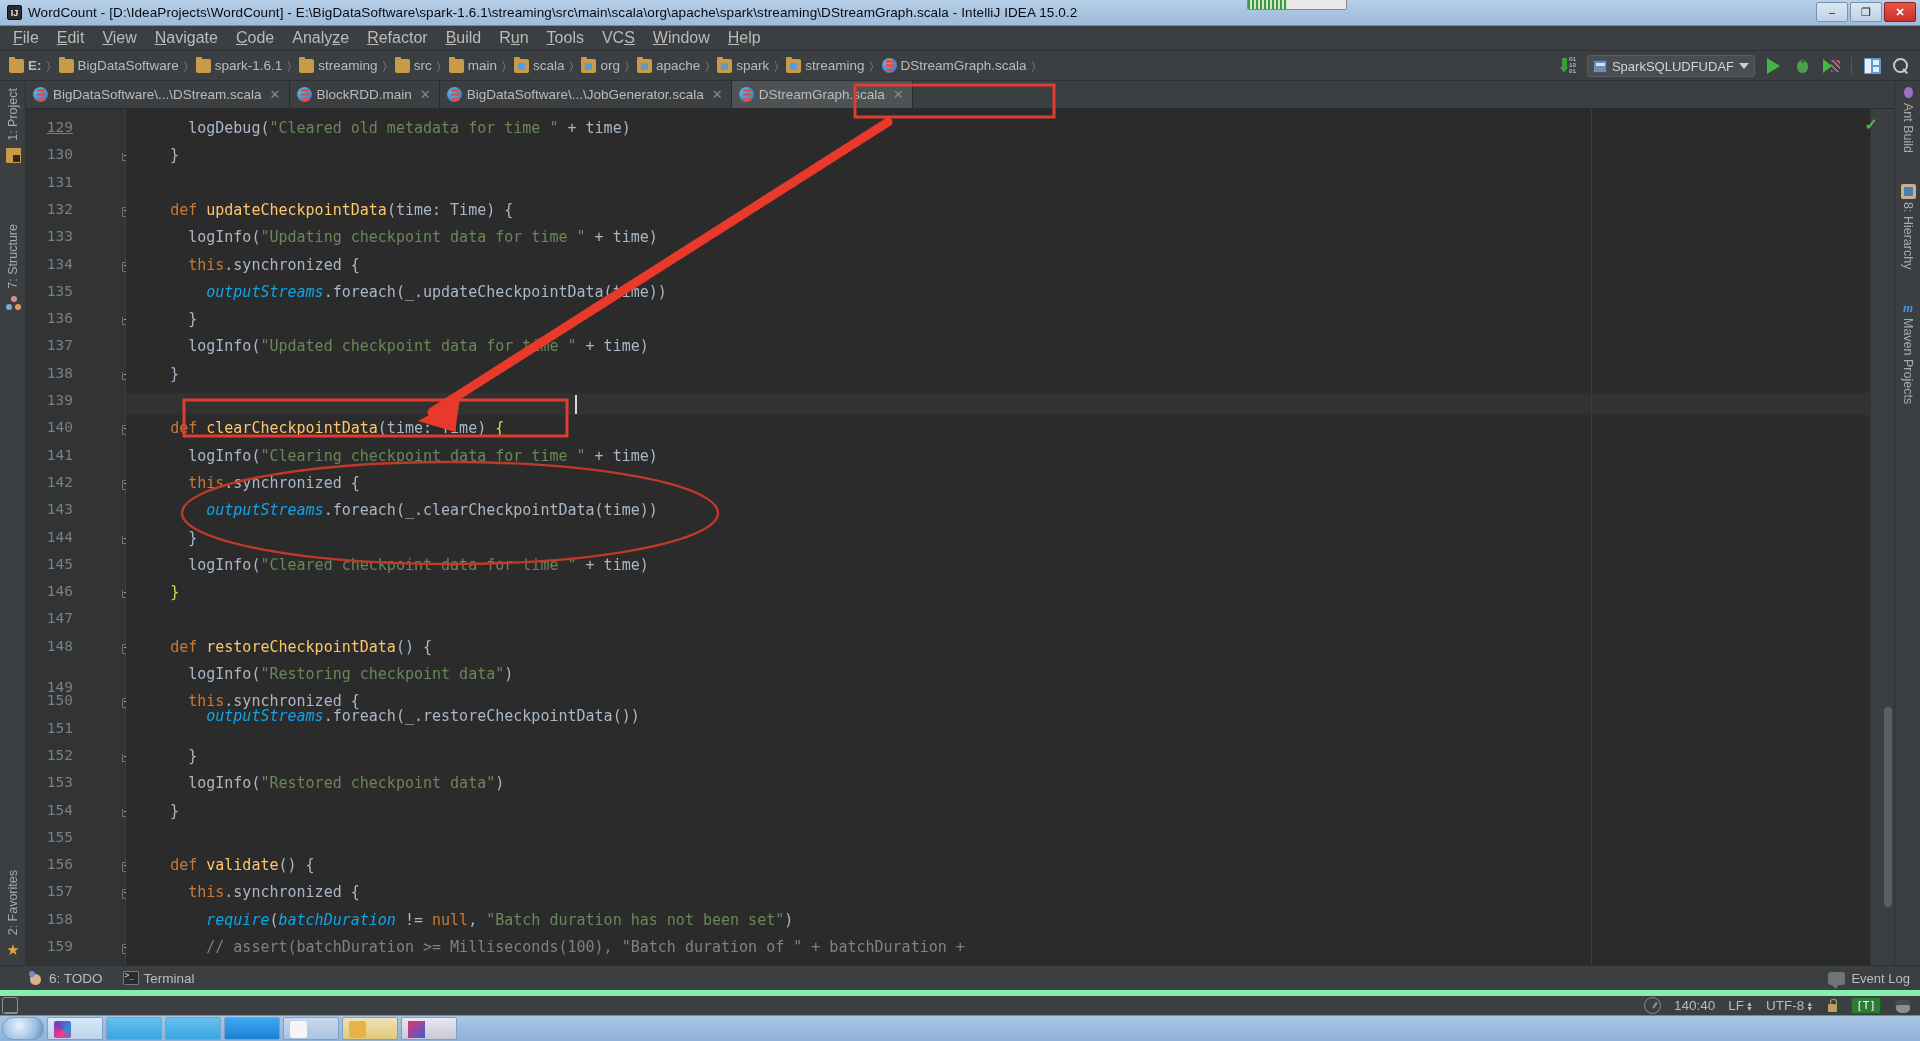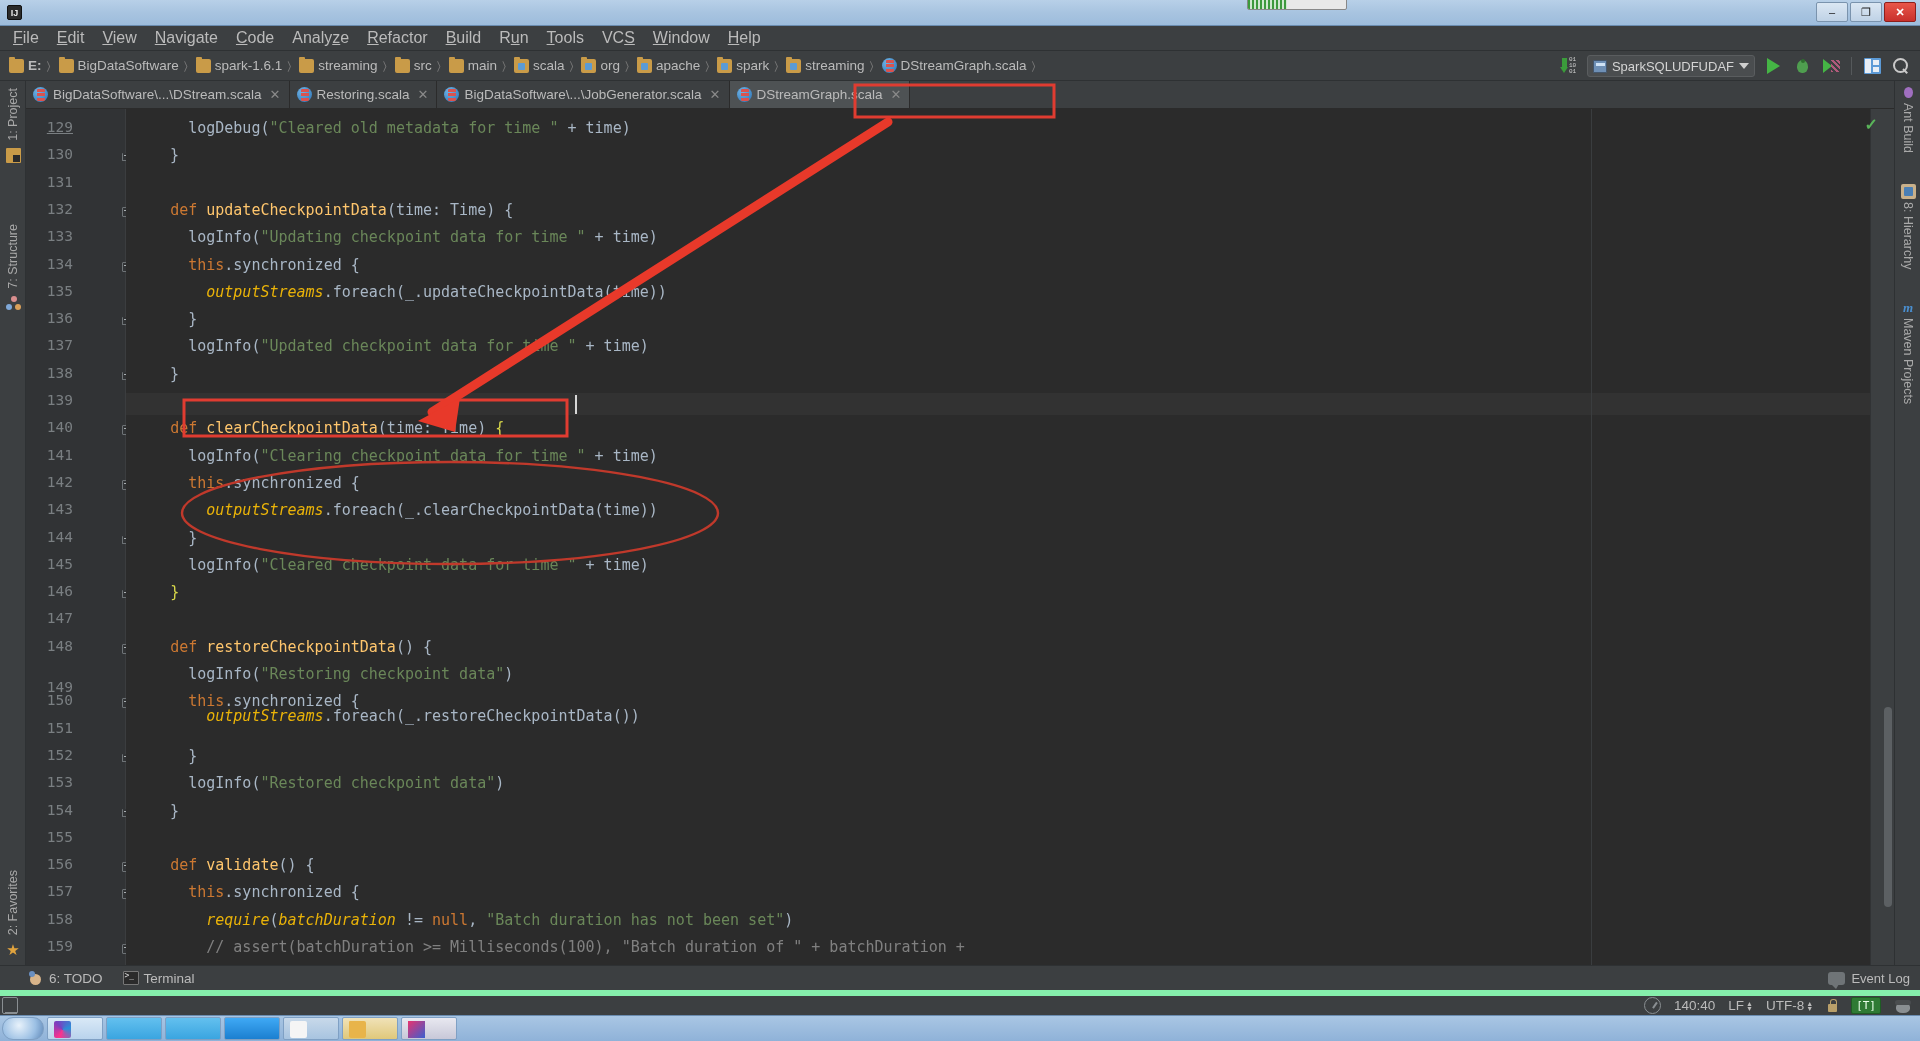--- a/index.html
+++ b/index.html
@@ -172,21 +172,21 @@
     flex:1 1 auto; position:relative; background:#2b2b2b; overflow:hidden;
     font-family:"DejaVu Sans Mono","Liberation Mono",monospace; font-size:15px;
   }
   .cline { position:absolute; left:8px; white-space:pre; line-height:18px; }
   .rowhl { position:absolute; left:0; right:0; height:22px; background:#323232; }
   .caret { position:absolute; width:2px; height:19px; background:#d6d6d6; }
 
   .kw { color:#cc7832; }
   .fn { color:#ffc66d; }
   .str { color:#6a8759; }
-  .fld { color:#eab308; font-style:italic; }
+  .fld { color:#0ea5e9; font-style:italic; }
   .plain { color:#a9b7c6; }
   .cmt { color:#808080; }
   .brc { color:#d8d84a; }
 
   .rightmargin { position:absolute; top:0; bottom:0; width:1px; background:#3a3d3f; }
 
   
   .markerbar { width:12px; flex:0 0 12px; background:#3c3f41; position:relative; border-left:1px solid #313335;}
   .scrollbar { width:12px; flex:0 0 12px; background:#3c3f41; position:relative; }
   .scrollthumb { position:absolute; left:2px; width:8px; background:#5c6063; border-radius:4px; }
@@ -256,20 +256,21 @@
   
   .annot { position:absolute; left:0; top:0; width:1920px; height:1041px; pointer-events:none; z-index:50; }
 </style>
 </head>
 <body>
 
 <div class="app">
 
   <div class="titlebar">
     <div class="tb-appicon">IJ</div>
+    <div class="tb-title">WordCount - [D:\IdeaProjects\WordCount] - E:\BigDataSoftware\spark-1.6.1\streaming\src\main\scala\org\apache\spark\streaming\DStreamGraph.scala - IntelliJ IDEA 15.0.2</div>
     <div class="tb-progress">
         <i></i>
       </div>
     <div class="tb-btns">
       <div class="tb-btn">–</div>
       <div class="tb-btn">❐</div>
       <div class="tb-btn close">✕</div>
     </div>
   </div>
 
@@ -406,21 +407,21 @@
     <div class="editorcol">
 
       <div class="filetabs" id="filetabs">
           <div class="ftab">
             <span class="ic scala"></span>
             <span>BigDataSoftware\...\DStream.scala</span>
             <span class="x">✕</span>
           </div>
           <div class="ftab">
             <span class="ic scala"></span>
-            <span>Restoring.scala</span>
+            <span>BlockRDD.main</span>
             <span class="x">✕</span>
           </div>
           <div class="ftab">
             <span class="ic scala"></span>
             <span>BigDataSoftware\...\JobGenerator.scala</span>
             <span class="x">✕</span>
           </div>
           <div class="ftab active">
             <span class="ic scala"></span>
             <span>DStreamGraph.scala</span>

